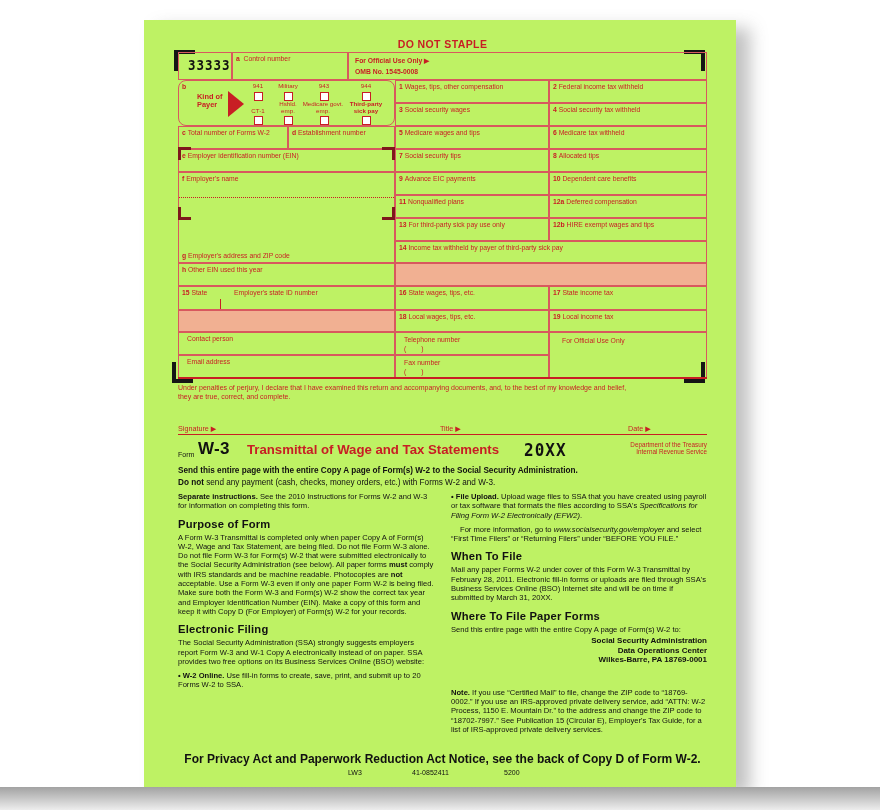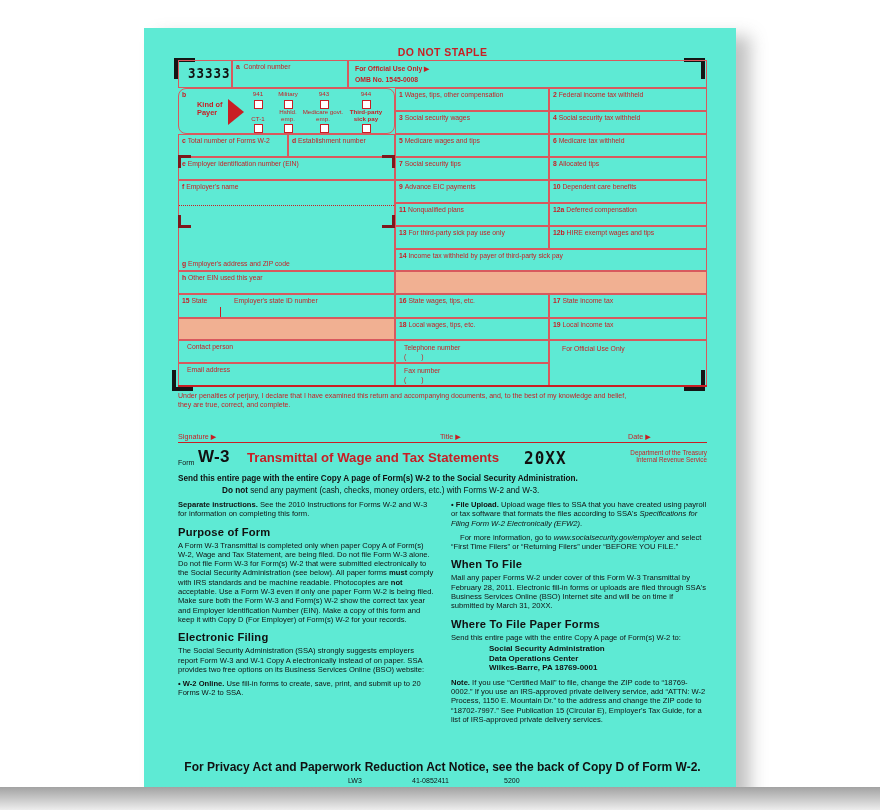--- a/index.html
+++ b/index.html
@@ -8,22 +8,22 @@
     --shade:#f1b092;
     --maroon:#7e181c;
   }
   html,body{margin:0;padding:0;}
   body{
     width:880px;height:810px;position:relative;overflow:hidden;
     background:#ffffff;
     font-family:"Liberation Sans", sans-serif;
   }
   .paper{
-    position:absolute;left:144px;top:28px;width:592px;height:768px;
-    background:#5eead4;
+    position:absolute;left:144px;top:20px;width:592px;height:768px;
+    background:#bef264;
     box-shadow:14px 8px 16px rgba(120,120,120,.45);
   }
   .bottom-shade{
     position:absolute;left:0;top:787px;width:880px;height:23px;
     background:linear-gradient(to bottom,#a2a2a2,#ededed);
   }
   .donotstaple{
     position:absolute;left:34px;top:18px;width:529px;text-align:center;
     color:var(--red);font-weight:bold;font-size:10.5px;letter-spacing:.4px;
   }
@@ -59,27 +59,27 @@
   }
   .perjury{position:absolute;left:34px;top:364px;width:520px;color:var(--red);font-size:7px;line-height:8.6px;}
   .sigrow{position:absolute;left:34px;top:404px;width:529px;color:var(--red);font-size:7.2px;}
   .sigrow .lbl{position:absolute;white-space:nowrap;}
   .sigline{position:absolute;left:34px;top:414px;width:529px;height:1px;background:var(--red);}
   .smallblack{font-size:7px;color:#111;}
   .w3big{font-size:17px;font-weight:bold;color:#111;letter-spacing:.3px;}
   .redtitle{font-size:13.2px;font-weight:bold;color:var(--red);}
   .dept{position:absolute;left:440px;top:421px;width:123px;text-align:right;color:var(--red);font-size:6.3px;line-height:7.4px;}
   .sendline{position:absolute;left:34px;top:446px;width:529px;color:#111;font-size:8.2px;font-weight:bold;}
-  .donotline{position:absolute;left:34px;top:458px;width:529px;color:#111;font-size:8.2px;margin-left:44px;}
+  .donotline{position:absolute;left:34px;top:458px;width:529px;color:#111;font-size:8.2px;}
   .cols{position:absolute;left:34px;top:472px;width:529px;display:flex;gap:17px;color:#111;}
   .col{width:256px;font-size:7.6px;line-height:9.3px;}
   .col h3{font-size:11.2px;line-height:12px;margin:7px 0 3px 0;font-weight:bold;letter-spacing:.2px;}
   .col p{margin:0 0 5px 0;}
   .col .ind{text-indent:9px;}
-  .addr{margin:2px 0 5px 38px;font-weight:bold;font-size:8px;line-height:9.6px;}
+  .addr{margin:2px 0 23px 38px;font-weight:bold;font-size:8px;line-height:9.6px;text-align:right;}
   .i{font-style:italic;}
   .footer{position:absolute;left:34px;top:732px;width:529px;color:#111;}
   .privacy{text-align:center;font-weight:bold;font-size:12px;}
   .codes{position:relative;height:12px;font-size:7px;margin-top:3px;}
   .codes span{position:absolute;}
   .dotted{border-top:1px dotted var(--red);position:absolute;}
 </style>
 </head>
 <body>
 

